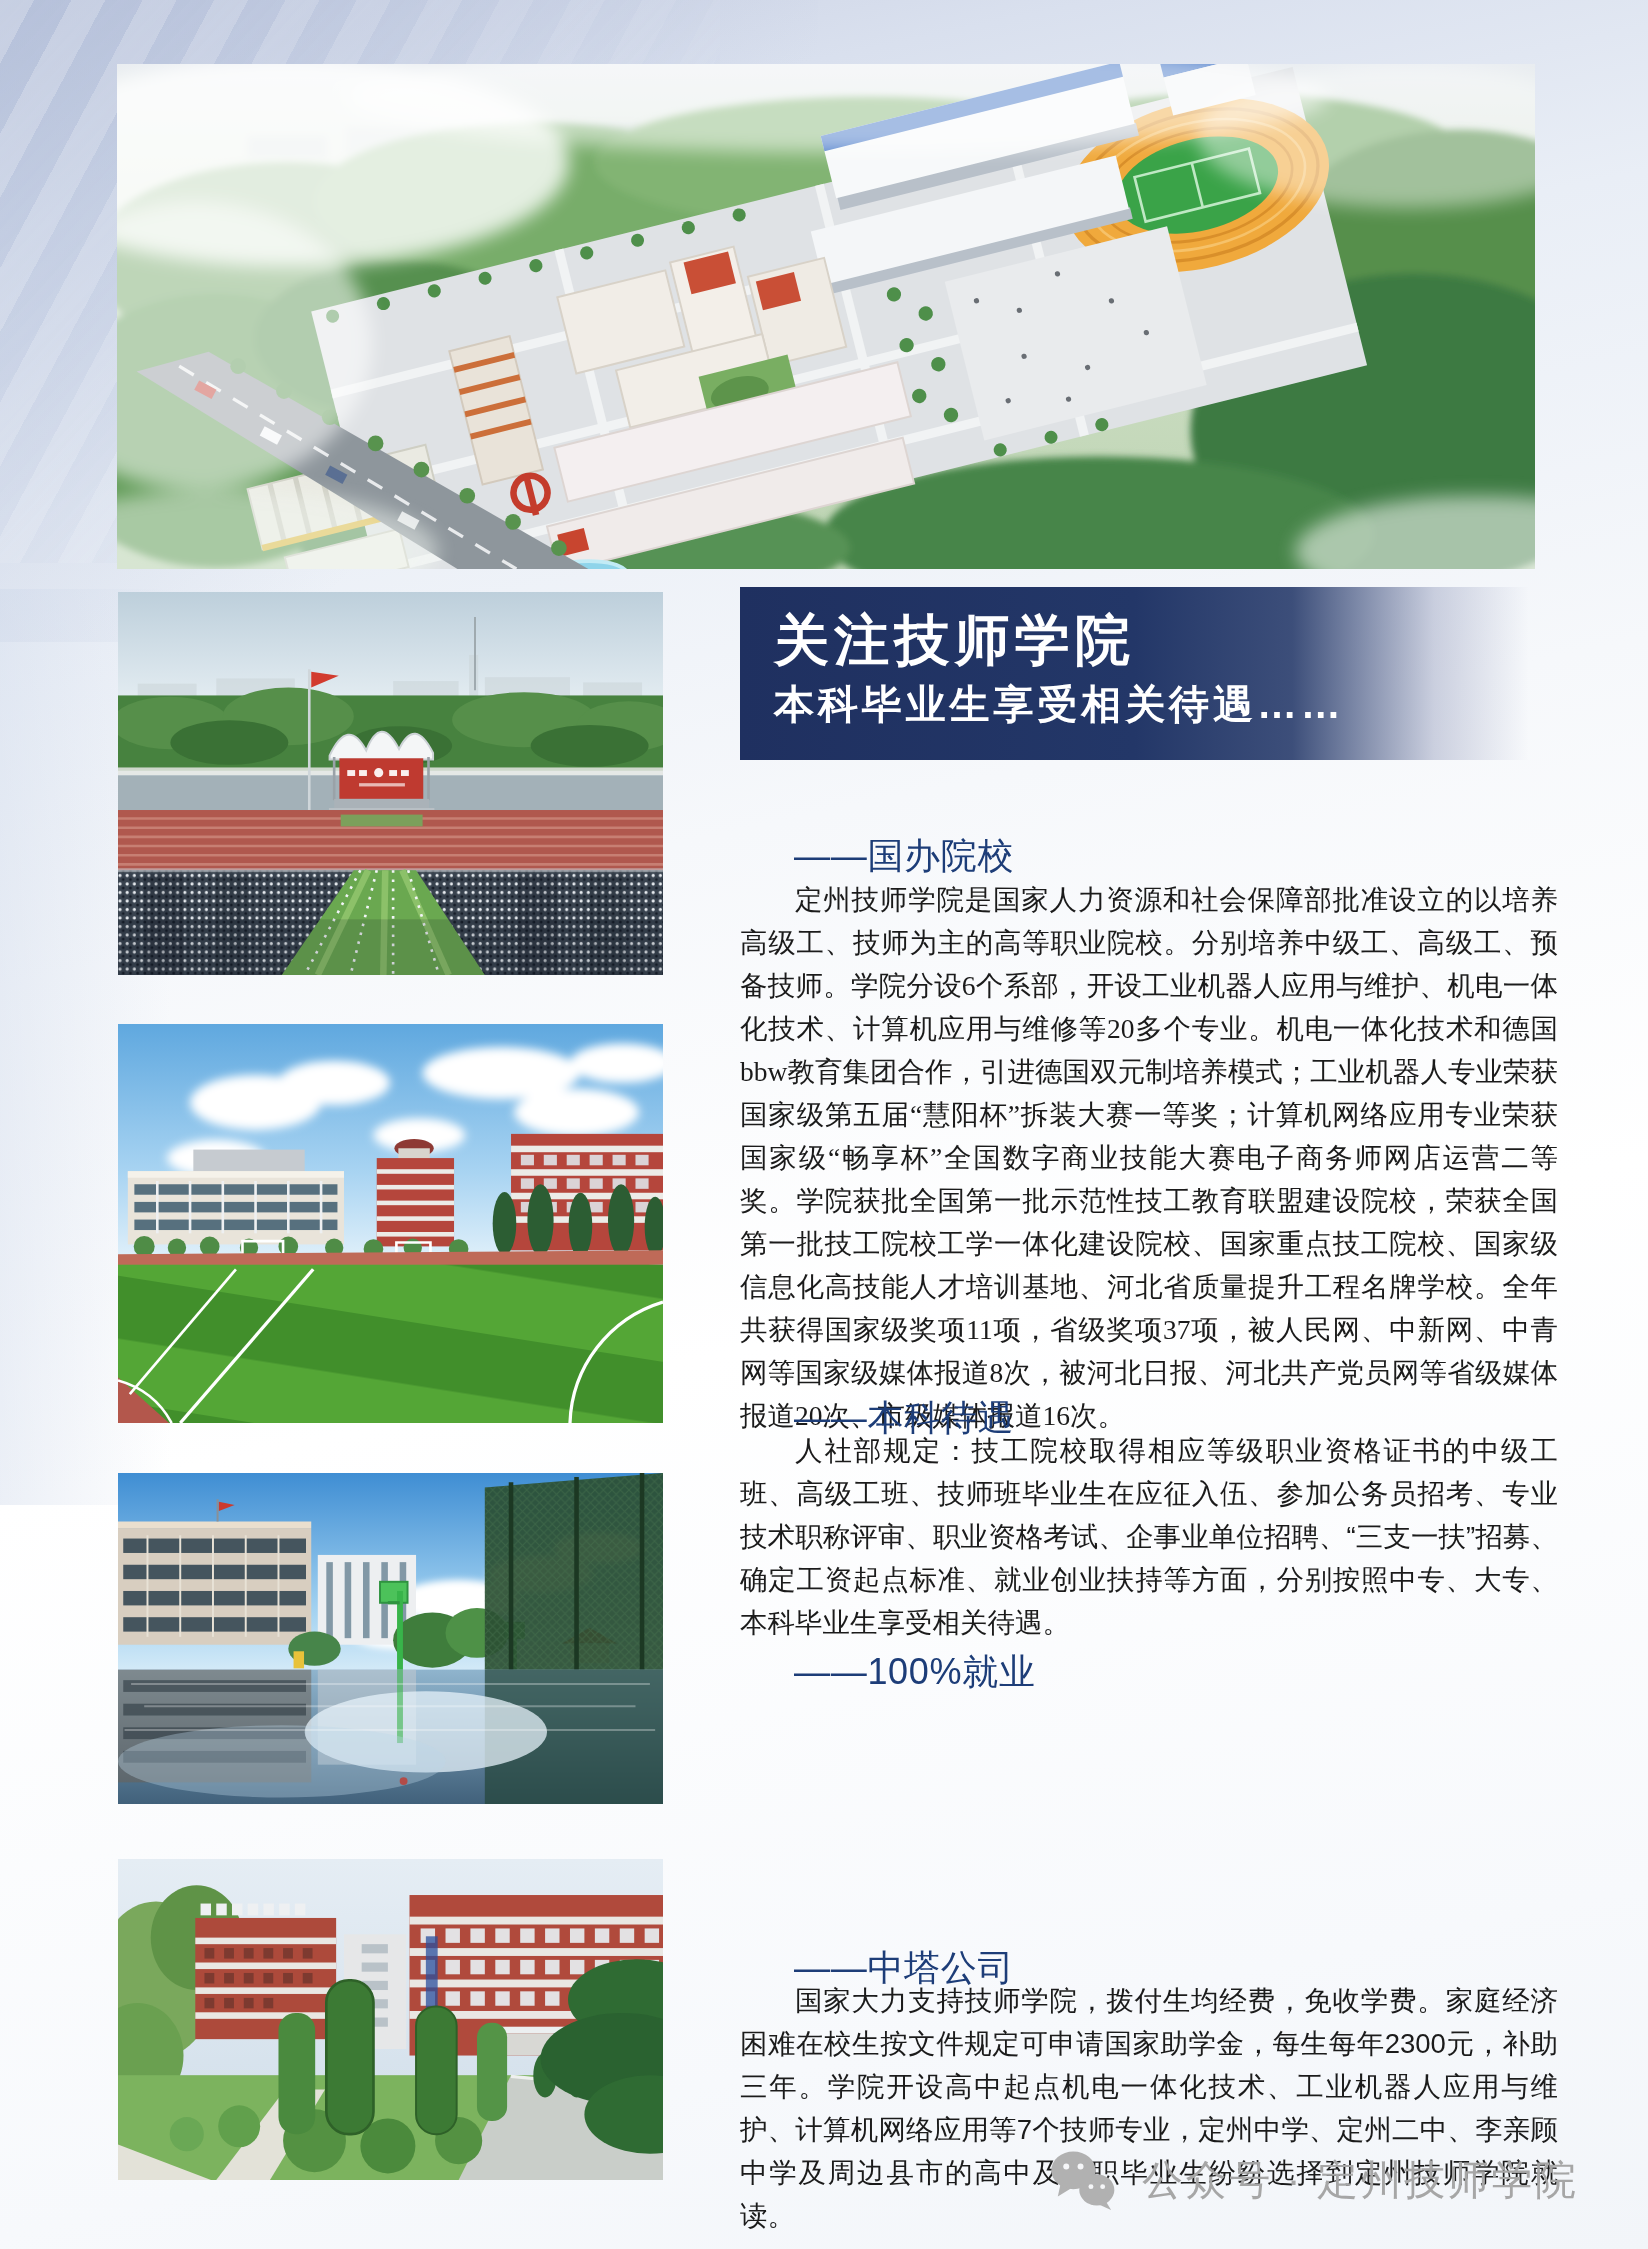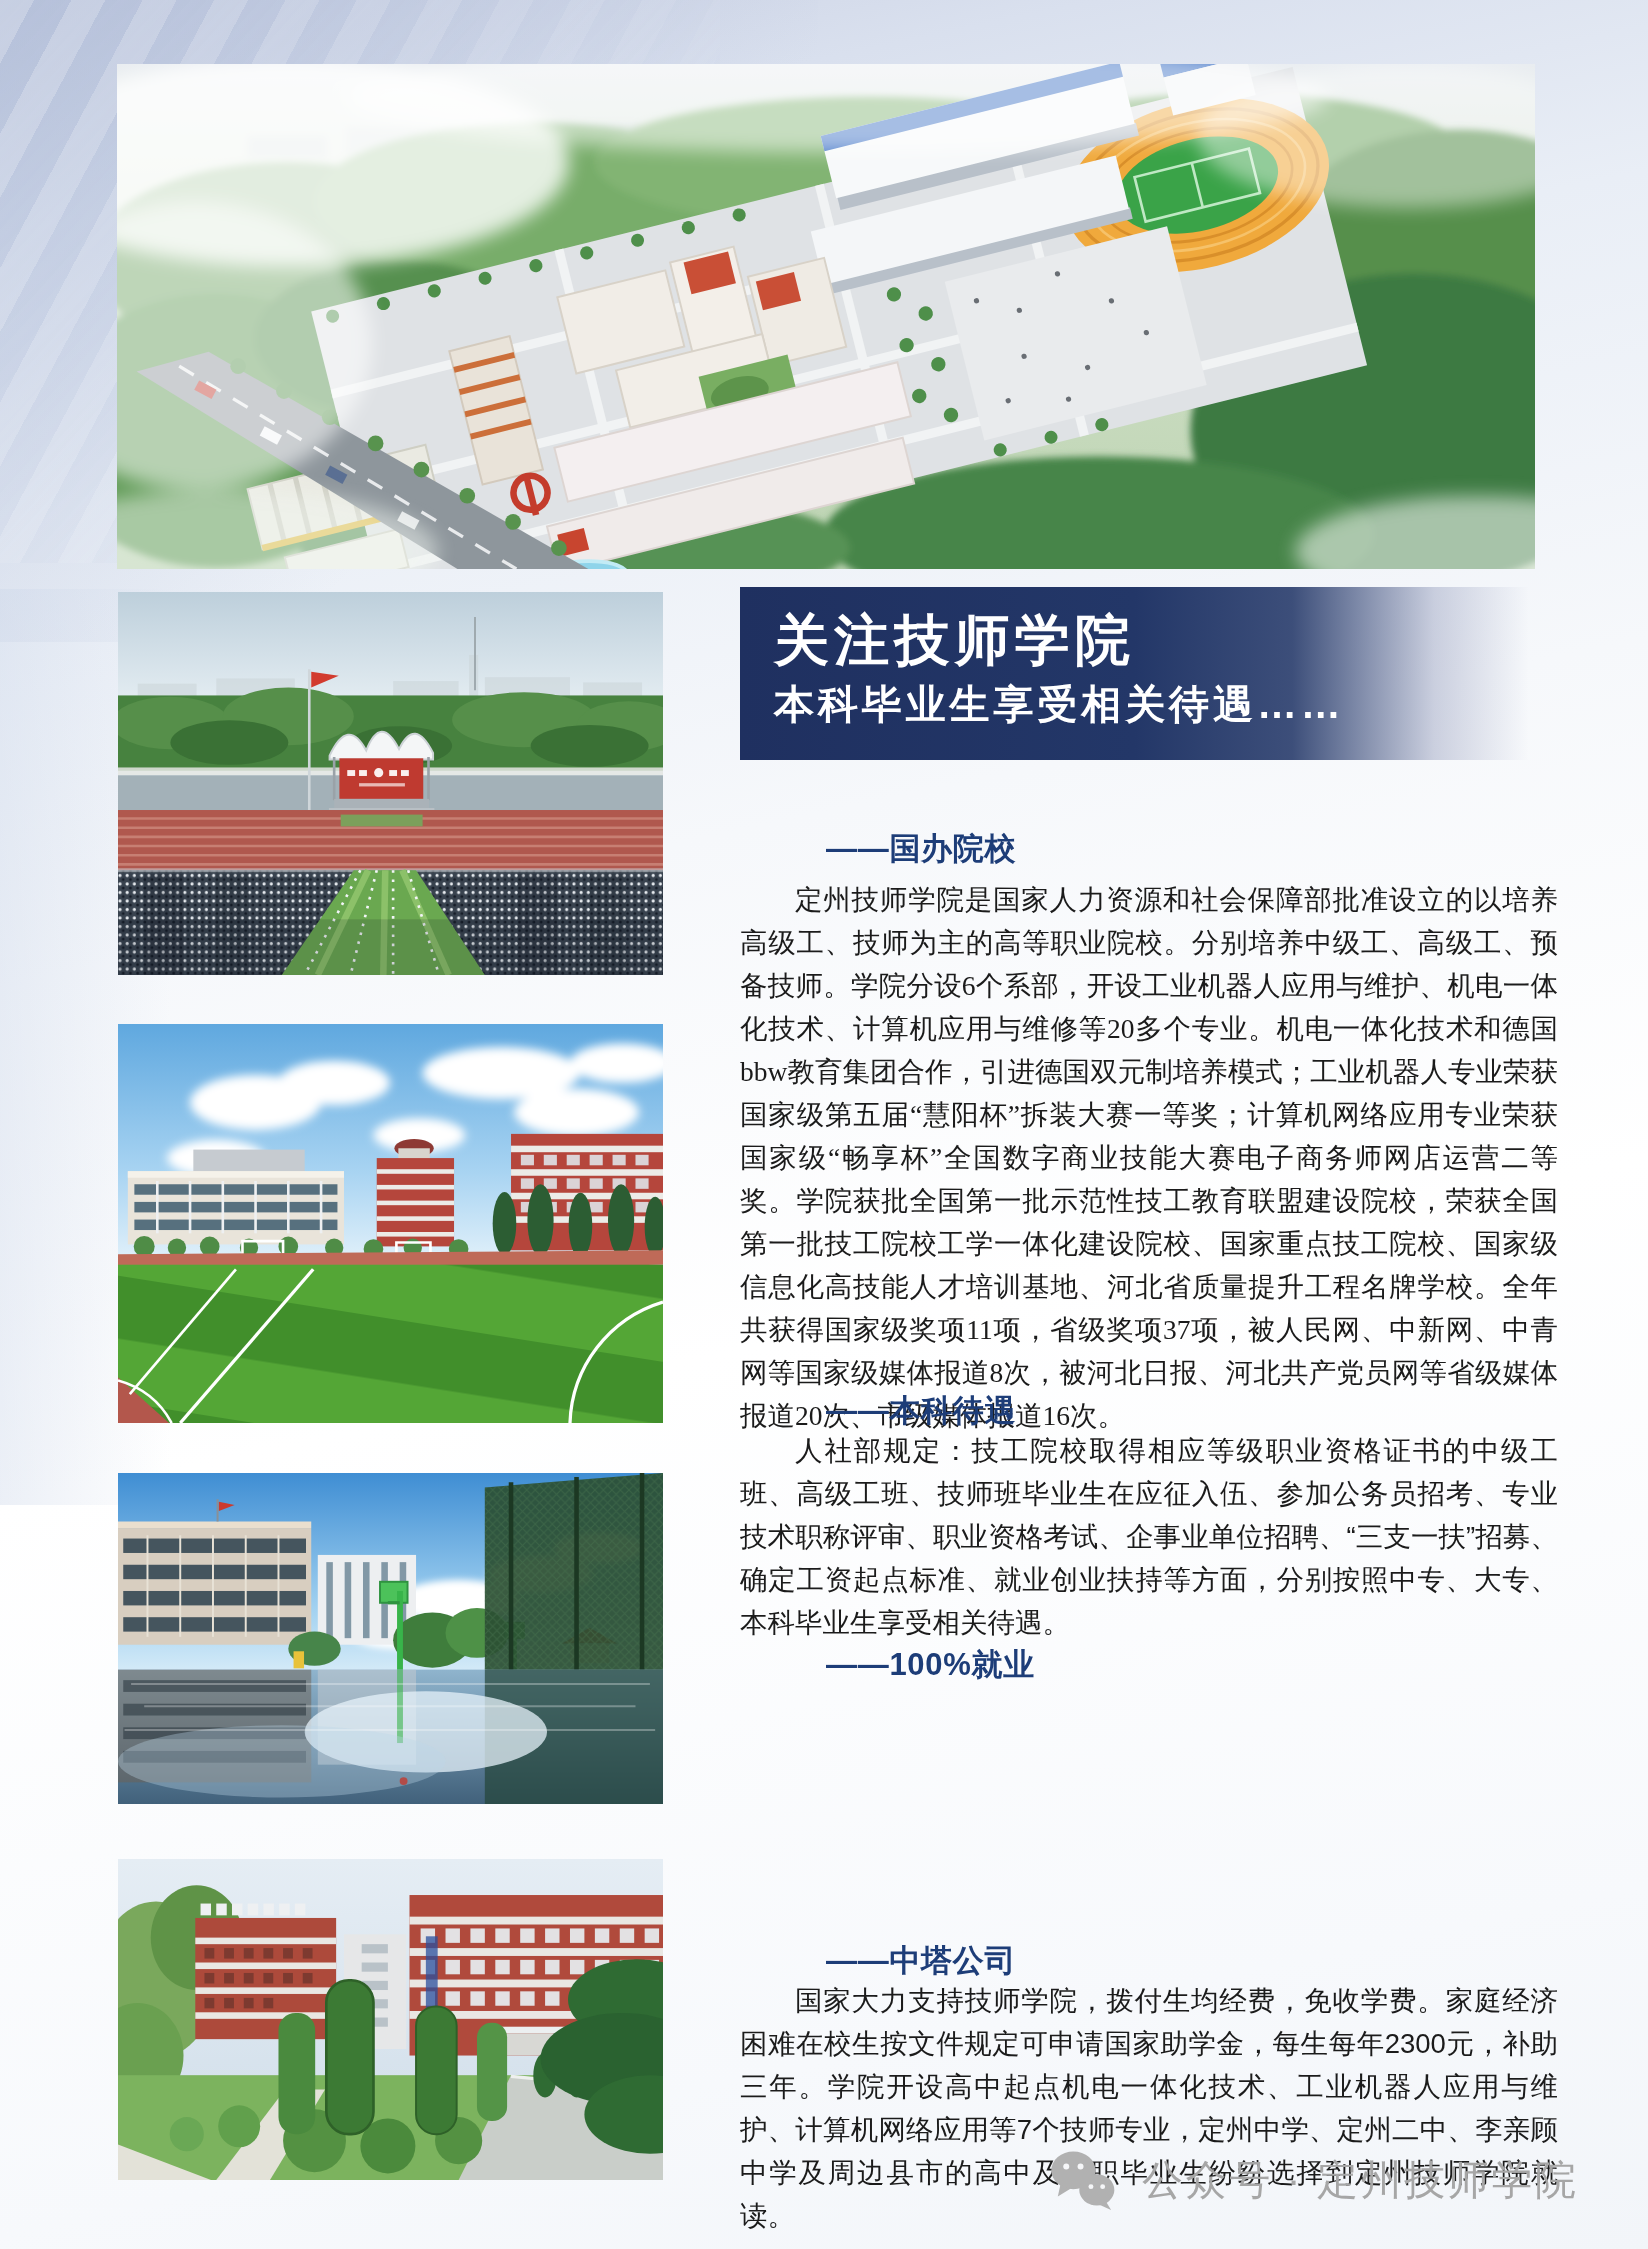--- a/index.html
+++ b/index.html
@@ -20,21 +20,21 @@
   .campus{left:117px;top:64px;width:1418px;height:505px;background:transparent;}
   .p1{left:118px;top:592px;width:545px;height:383px;}
   .p2{left:118px;top:1024px;width:545px;height:399px;}
   .p3{left:118px;top:1473px;width:545px;height:331px;}
   .p4{left:118px;top:1859px;width:545px;height:321px;}
   .header-box{position:absolute;left:740px;top:587px;width:789px;height:173px;box-sizing:border-box;
         padding:26px 0 12px 34px;color:#fff;
         background:linear-gradient(90deg,#1f3060 0%,#233768 50%,rgba(35,55,104,.88) 70%,rgba(120,130,170,.35) 88%,rgba(255,255,255,0) 100%);}
   .header-title{font-size:55px;font-weight:bold;letter-spacing:5.2px;line-height:1;}
   .header-sub{font-size:40px;font-weight:bold;letter-spacing:3.9px;line-height:1;margin-top:15.7px;}
-  .sec-h{position:absolute;left:772px;width:818px;font-size:31px;font-weight:bold;color:#1d3d78;
+  .sec-h{position:absolute;left:740px;width:818px;font-size:36px;font-weight:normal;color:#1d3d78;
          letter-spacing:0.7px;white-space:nowrap;text-indent:54px;}
   .sec-b{position:absolute;left:740px;width:818px;font-size:27.5px;line-height:43px;color:#1b1b1b;
          text-align:justify;text-indent:55px;letter-spacing:0;}
   .h1{top:802px;} .b1{top:850px;font-family:Liberation Serif, serif;}
   .h2{top:1364px;} .b2{top:1401px;}
   .h3{top:1618px;} .b3{top:1656px;}
   .h4{top:1914px;} .b4{top:1951px;}
   .footer{position:absolute;left:1046px;top:2147px;display:flex;align-items:center;gap:23px;color:#a6a6a6;text-align:right;}
   .footer-label{font-size:41px;letter-spacing:2.6px;line-height:65px;white-space:nowrap;}
 </style>

